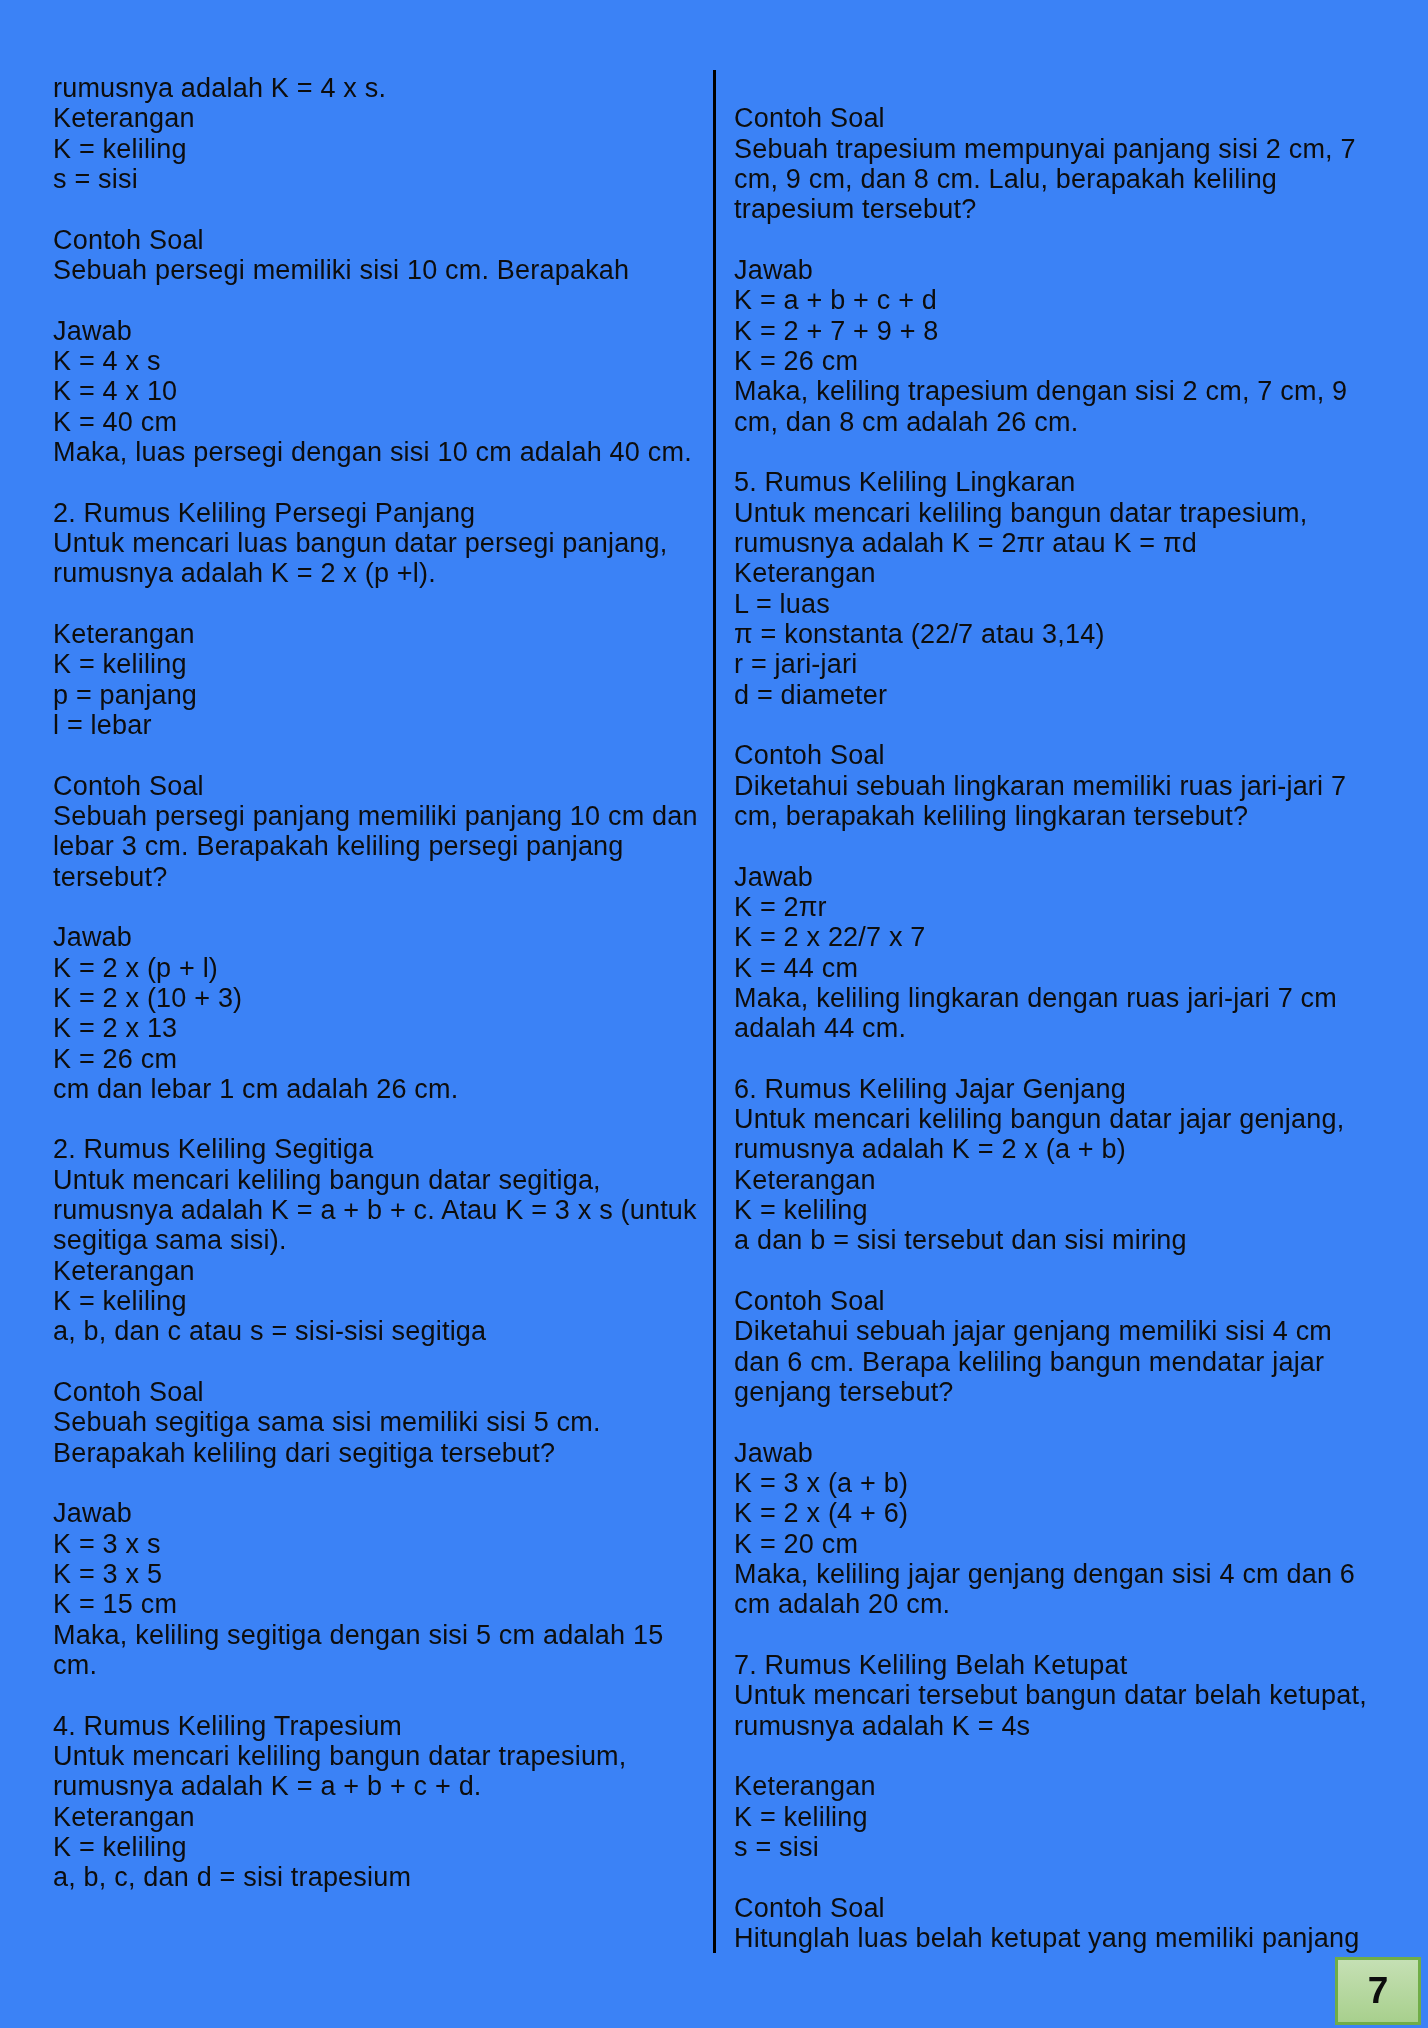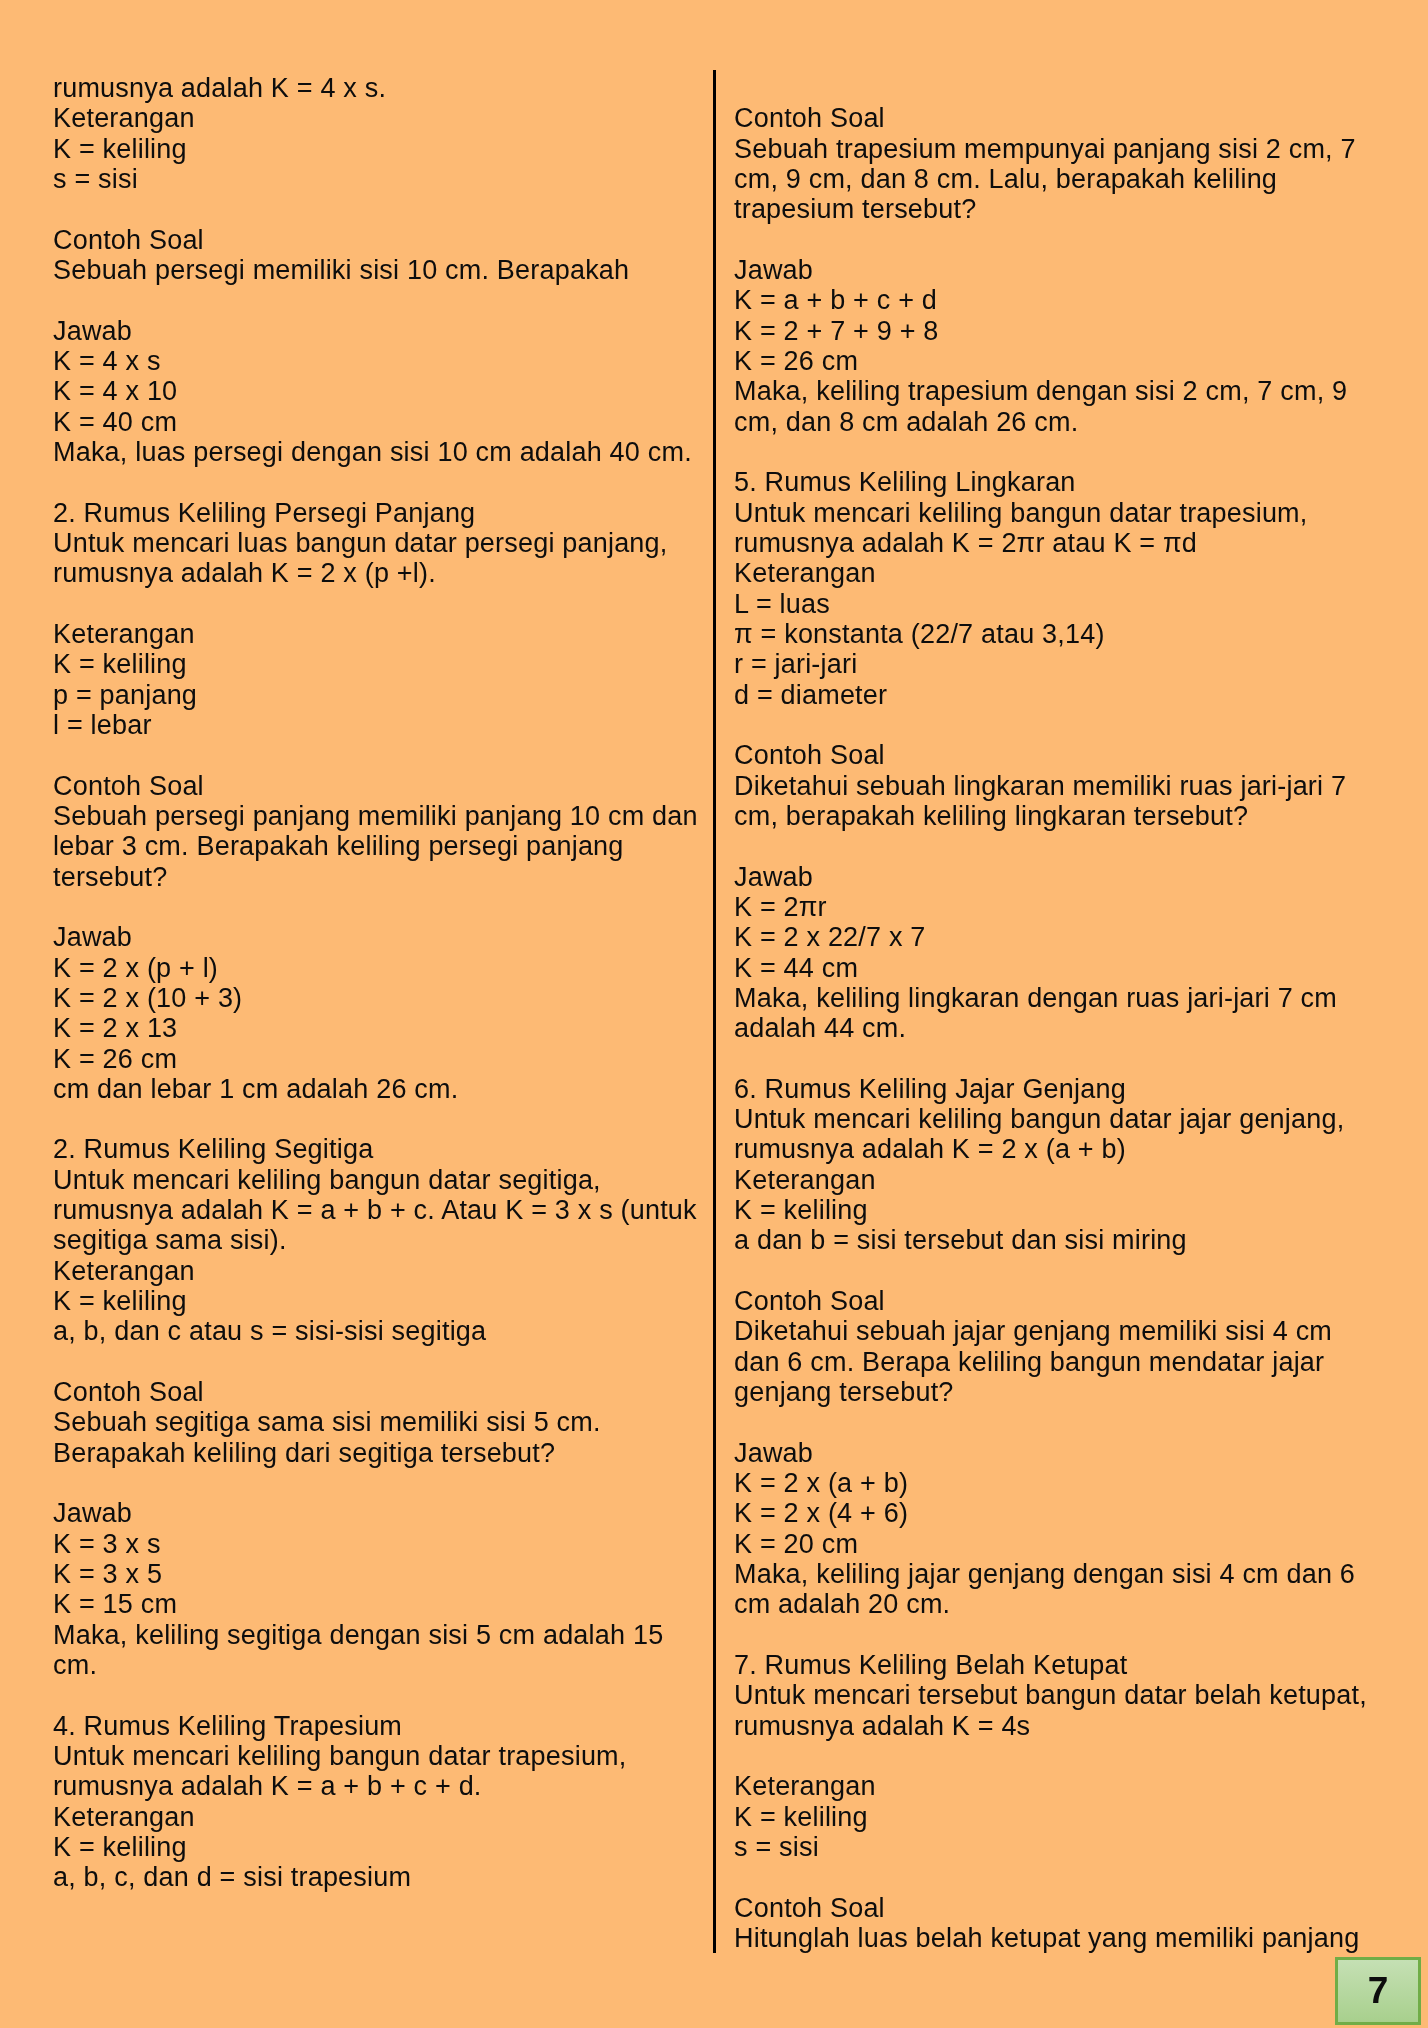--- a/index.html
+++ b/index.html
@@ -4,21 +4,21 @@
 <style>
   html, body {
     margin: 0;
     padding: 0;
     background: #ffffff;
   }
   .page {
     position: relative;
     width: 1428px;
     height: 2028px;
-    background: #fdba74;
+    background: #3b82f6;
     font-family: "Liberation Sans", sans-serif;
     color: #0d0d0d;
     overflow: hidden;
   }
   .column {
     position: absolute;
     top: 73px;
     font-size: 27px;
   }
   .column-left  { left: 53px;  width: 660px; }
@@ -164,21 +164,21 @@
       <div class="text-line">Keterangan</div>
       <div class="text-line">K = keliling</div>
       <div class="text-line">a dan b = sisi tersebut dan sisi miring</div>
       <div class="text-line">&nbsp;</div>
       <div class="text-line">Contoh Soal</div>
       <div class="text-line">Diketahui sebuah jajar genjang memiliki sisi 4 cm</div>
       <div class="text-line">dan 6 cm. Berapa keliling bangun mendatar jajar</div>
       <div class="text-line">genjang tersebut?</div>
       <div class="text-line">&nbsp;</div>
       <div class="text-line">Jawab</div>
-      <div class="text-line">K = 2 x (a + b)</div>
+      <div class="text-line">K = 3 x (a + b)</div>
       <div class="text-line">K = 2 x (4 + 6)</div>
       <div class="text-line">K = 20 cm</div>
       <div class="text-line">Maka, keliling jajar genjang dengan sisi 4 cm dan 6</div>
       <div class="text-line">cm adalah 20 cm.</div>
       <div class="text-line">&nbsp;</div>
       <div class="text-line">7. Rumus Keliling Belah Ketupat</div>
       <div class="text-line">Untuk mencari tersebut bangun datar belah ketupat,</div>
       <div class="text-line">rumusnya adalah K = 4s</div>
       <div class="text-line">&nbsp;</div>
       <div class="text-line">Keterangan</div>

